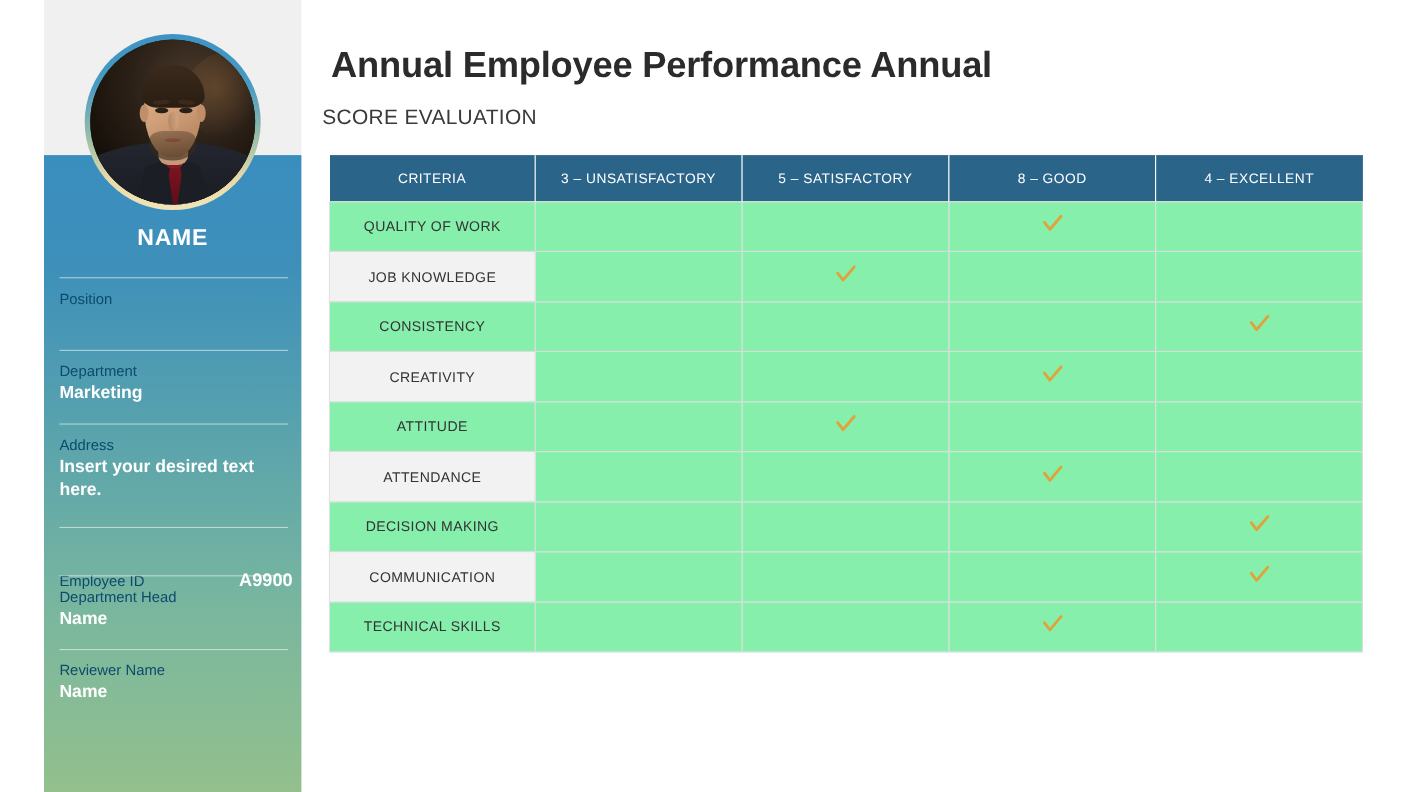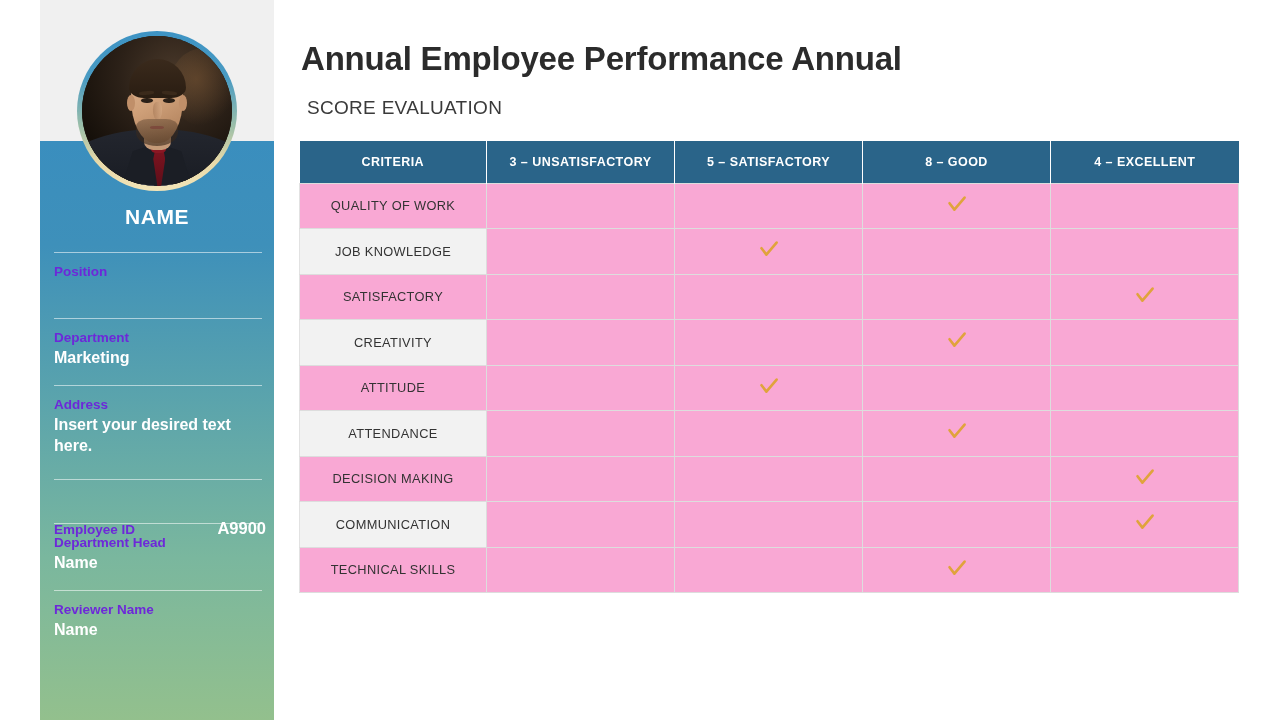--- a/index.html
+++ b/index.html
@@ -84,47 +84,47 @@
   .emp-name {
     position:absolute; left:40px; top:205px; width:234px;
     text-align:center; color:#ffffff;
     font-size:21px; font-weight:bold; letter-spacing:.6px;
   }
   .divider {
     position:absolute; left:54px; width:208px; height:1px;
     background:rgba(255,255,255,.55);
   }
   .field { position:absolute; left:54px; width:212px; color:#ffffff; }
-  .field-label { font-size:13.5px; font-weight:bold; color:#6d28d9; line-height:18px; }
+  .field-label { font-size:13.5px; font-weight:normal; color:#0c4a6e; line-height:18px; }
   .field-value { font-size:16px; font-weight:bold; color:#ffffff; line-height:21px; }
   .field-inline { position:absolute; left:54px; width:212px;
     display:flex; justify-content:space-between; align-items:baseline; }
   .field-inline .field-label { font-size:13.5px; }
   .field-inline .field-value { font-size:16.5px; }
 
   
   .page-title {
     position:absolute; left:301px; top:40px;
     font-size:33px; font-weight:bold; color:#2B2B2B; letter-spacing:-.2px;
   }
   .page-subtitle {
-    position:absolute; left:307px; top:97px;
+    position:absolute; left:293px; top:97px;
     font-size:19px; font-weight:normal; color:#3A3A3A; letter-spacing:.3px;
   }
 
   .table { position:absolute; left:299px; top:141px; width:940px; border-collapse:collapse; }
   .table th {
     background:#2A6489; color:#ffffff;
-    font-size:12.5px; font-weight:bold; letter-spacing:.45px;
+    font-size:12.5px; font-weight:normal; letter-spacing:.45px;
     height:42px; text-align:center; vertical-align:middle;
     border-right:1px solid #ffffff;
   }
   .table th:last-child { border-right:none; }
   .table td {
-    height:45.5px; border:1px solid #DDDDDD; background:#f9a8d4;
+    height:45.5px; border:1px solid #DDDDDD; background:#86efac;
     text-align:center; vertical-align:middle;
   }
   .table tbody tr:nth-child(even) td.crit { background:#F2F2F2; }
   td.crit {
     font-size:12.8px; color:#333333; letter-spacing:.35px;
     border-left:1px solid #E2E2E2;
   }
   .col-crit { width:187px; }
   .col-score { width:188px; }
   .check { display:inline-block; width:22px; height:22px; }
@@ -233,21 +233,21 @@
         <tr>
           <td class="crit">JOB KNOWLEDGE</td>
           <td></td>
           <td><span class="check"><svg width="22" height="22" viewBox="0 0 22 22">
                 <path d="M3.5 10.2 L8.4 16.6 L18.6 4.6" fill="none" stroke="#E0A33C" stroke-width="2.6" stroke-linecap="round" stroke-linejoin="round"></path>
               </svg></span></td>
           <td></td>
           <td></td>
         </tr>
         <tr>
-          <td class="crit">SATISFACTORY</td>
+          <td class="crit">CONSISTENCY</td>
           <td></td>
           <td></td>
           <td></td>
           <td><span class="check"><svg width="22" height="22" viewBox="0 0 22 22">
                 <path d="M3.5 10.2 L8.4 16.6 L18.6 4.6" fill="none" stroke="#E0A33C" stroke-width="2.6" stroke-linecap="round" stroke-linejoin="round"></path>
               </svg></span></td>
         </tr>
         <tr>
           <td class="crit">CREATIVITY</td>
           <td></td>

